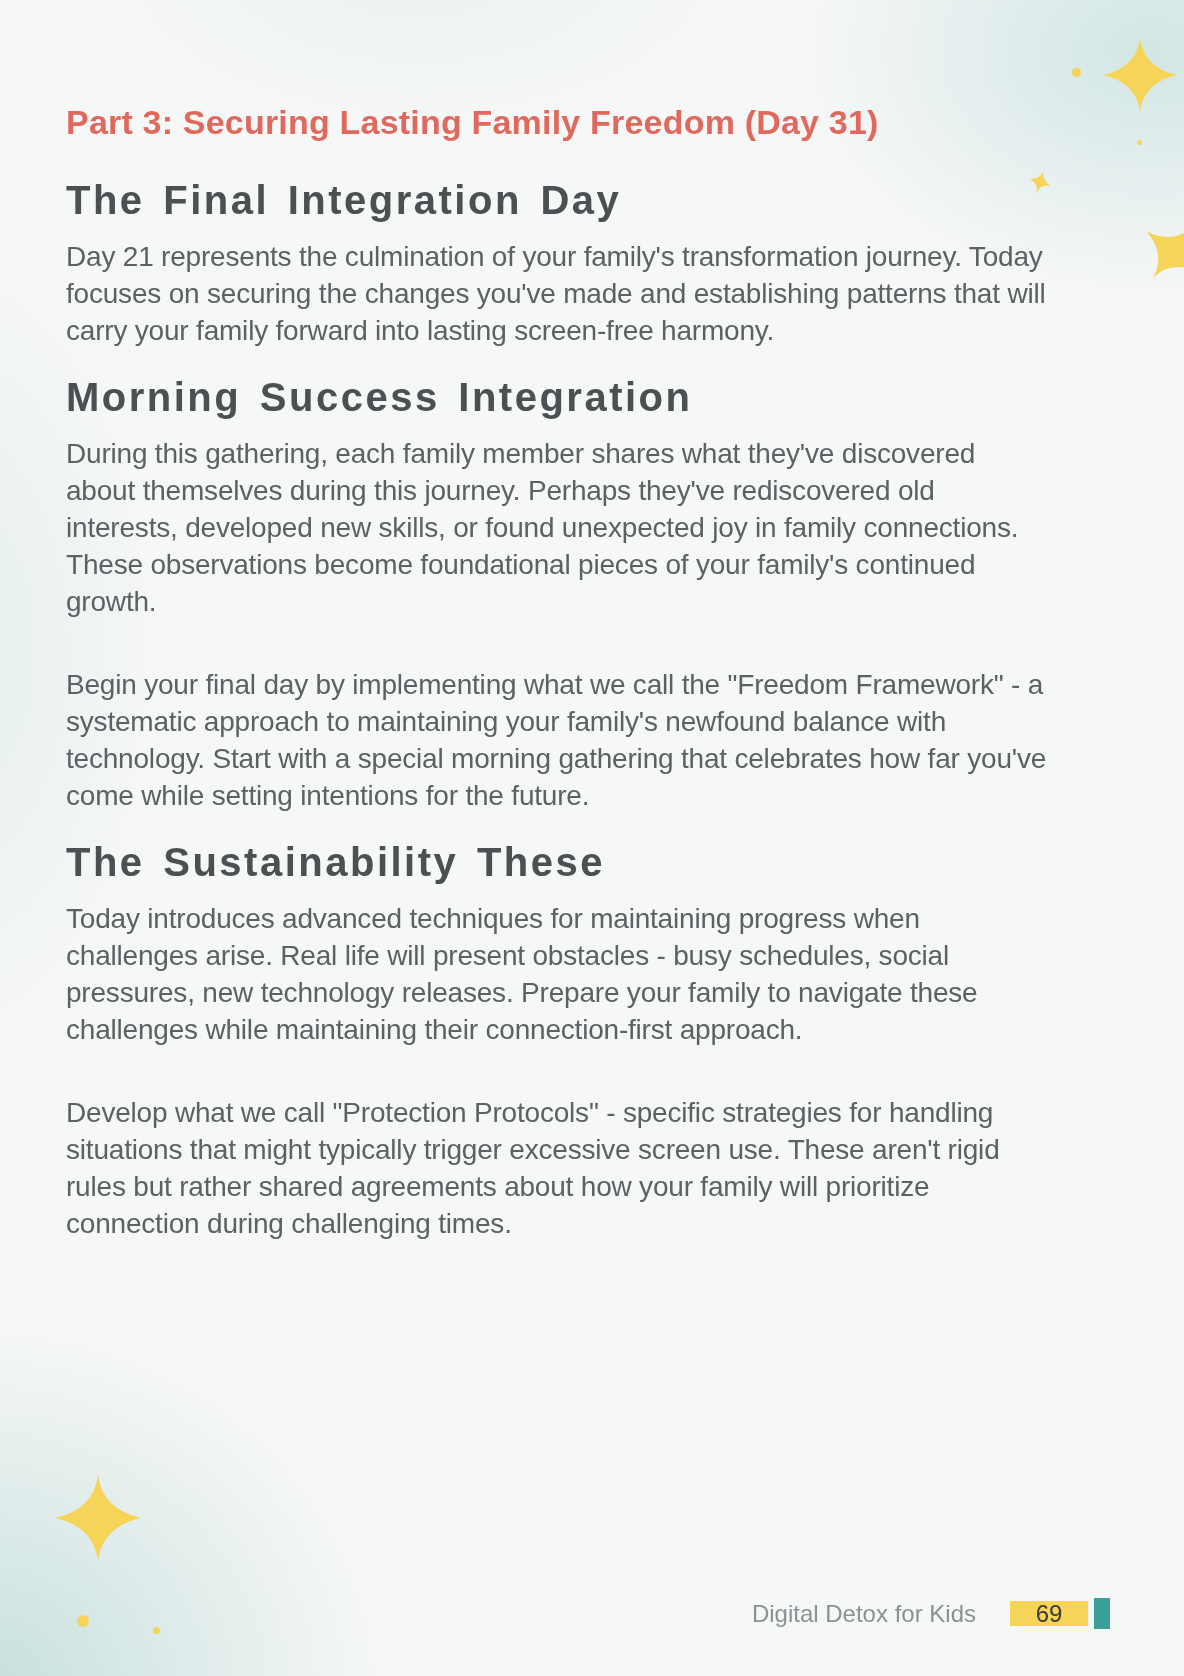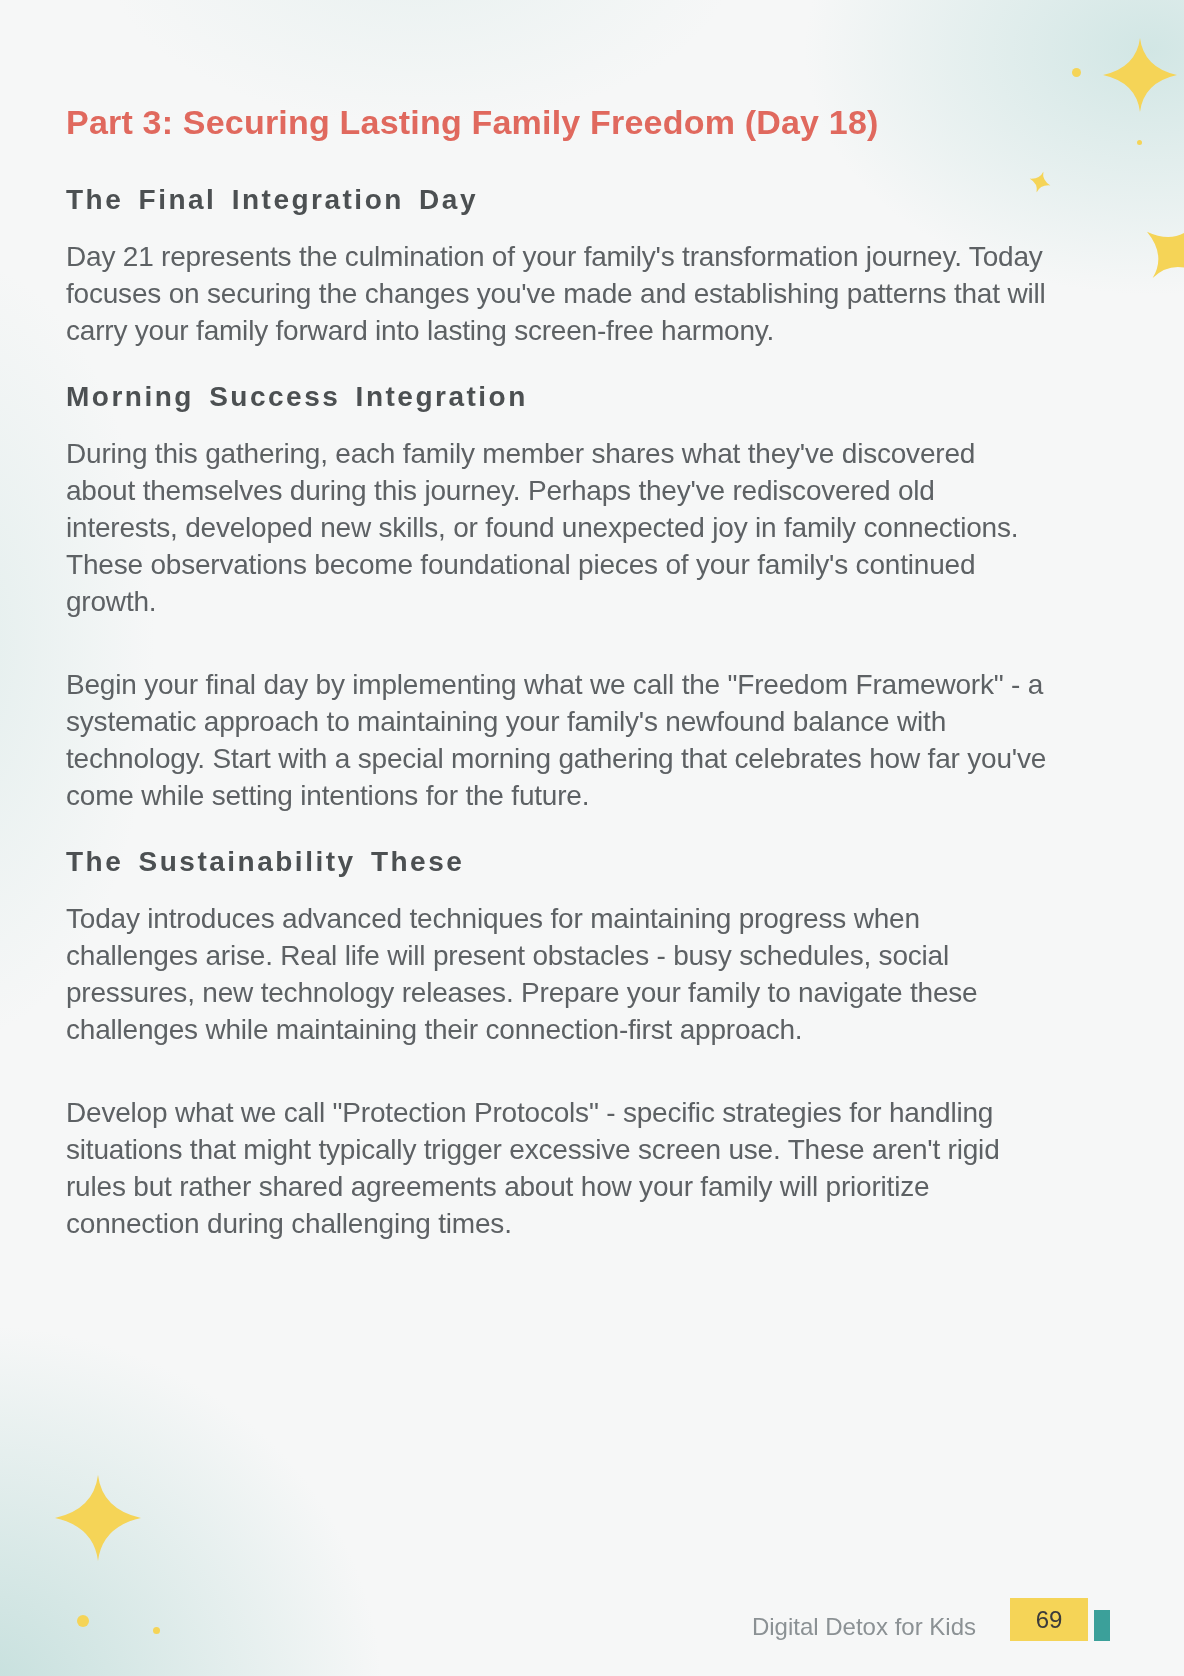--- a/index.html
+++ b/index.html
@@ -29,21 +29,21 @@
   h1.doc-title {
     margin: 0 0 42px 0;
     font-size: 34px;
     line-height: 38px;
     font-weight: 700;
     letter-spacing: 0.2px;
     color: #e0695e;
   }
   h2.section-heading {
     margin: 0 0 21px 0;
-    font-size: 28px;
+    font-size: 40px;
     line-height: 34px;
     font-weight: 700;
     letter-spacing: 2.5px;
     word-spacing: 5px;
     color: #4c5052;
   }
   p.body-text {
     margin: 0 0 46px 0;
     max-width: 985px;
     font-size: 28px;
@@ -52,30 +52,30 @@
     color: #5d6164;
   }
   section p.body-text:last-of-type { margin-bottom: 31px; }
 
   
   .footer {
     position: absolute;
     top: 1598px;
     right: 74px;
     display: flex;
-    align-items: flex-end;
+    align-items: center;
   }
   .footer-book-title {
     font-size: 24px;
     color: #8b9194;
     margin-right: 34px;
   }
   .page-number-badge {
     width: 78px;
-    height: 43px;
+    height: 25px;
     background: #f5d457;
     display: flex;
     align-items: center;
     justify-content: center;
     font-size: 24px;
     color: #3b3b3b;
   }
   .accent-bar {
     width: 16px;
     height: 31px;
@@ -111,21 +111,21 @@
   </svg>
   <svg class="sparkle sparkle-bl-big" viewBox="0 0 100 100">
     <path d="M50 0 Q55 40 100 50 Q55 60 50 100 Q45 60 0 50 Q45 40 50 0 Z" fill="#f5d457"></path>
   </svg>
   <div class="dot dot-tr1"></div>
   <div class="dot dot-tr2"></div>
   <div class="dot dot-bl1"></div>
   <div class="dot dot-bl2"></div>
 
   <div class="content">
-    <h1 class="doc-title">Part 3: Securing Lasting Family Freedom (Day 18)</h1>
+    <h1 class="doc-title">Part 3: Securing Lasting Family Freedom (Day 31)</h1>
 
     <section>
       <h2 class="section-heading">The Final Integration Day</h2>
       <p class="body-text">Day 21 represents the culmination of your family's transformation journey. Today focuses on securing the changes you've made and establishing patterns that will carry your family forward into lasting screen-free harmony.</p>
     </section>
 
     <section>
       <h2 class="section-heading">Morning Success Integration</h2>
       <p class="body-text">During this gathering, each family member shares what they've discovered about themselves during this journey. Perhaps they've rediscovered old interests, developed new skills, or found unexpected joy in family connections. These observations become foundational pieces of your family's continued growth.</p>
       <p class="body-text">Begin your final day by implementing what we call the "Freedom Framework" - a systematic approach to maintaining your family's newfound balance with technology. Start with a special morning gathering that celebrates how far you've come while setting intentions for the future.</p>

